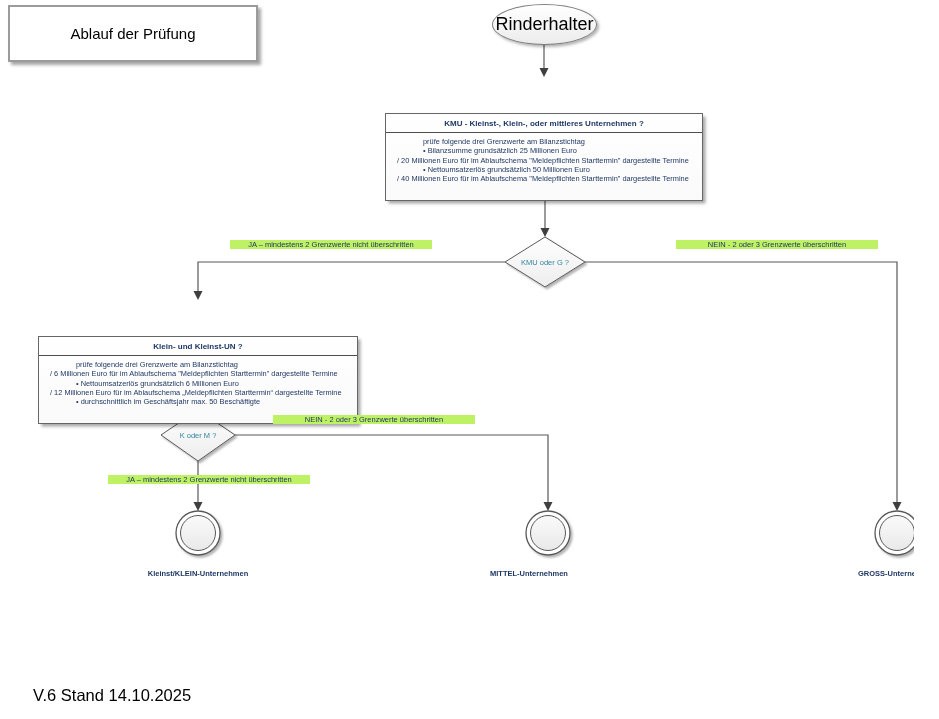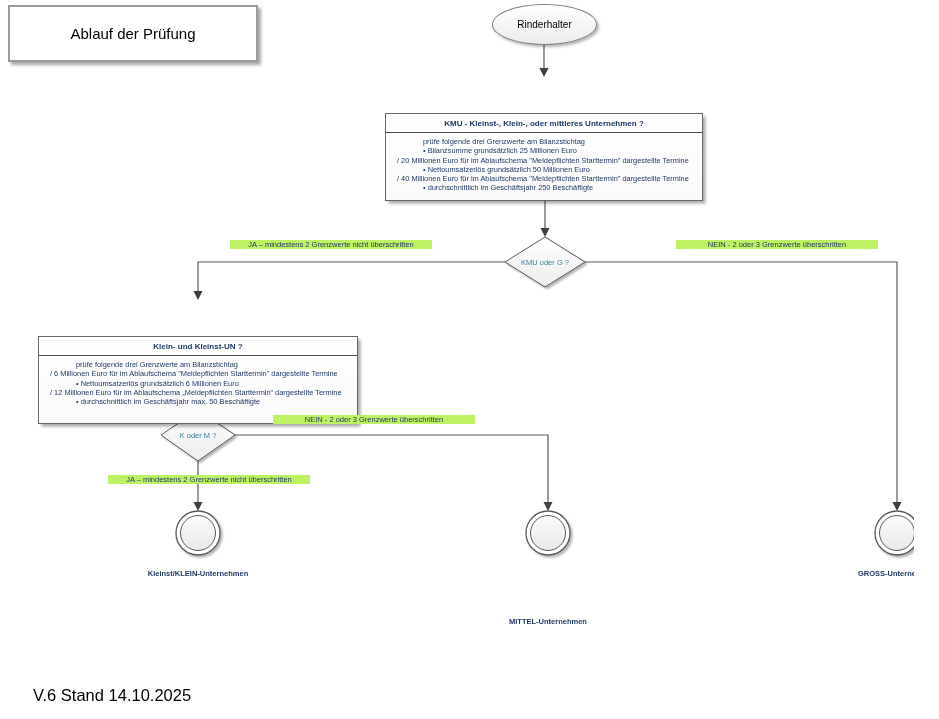--- a/index.html
+++ b/index.html
@@ -16,21 +16,21 @@
     display:flex;flex-direction:column;align-items:center;justify-content:center;
     font-size:15px;line-height:21px;color:#000;
   }
 
   .start-node{
     position:absolute;left:492px;top:4px;width:103px;height:39px;z-index:2;
     border:1.3px solid #7f7f7f;border-radius:50%;
     background:linear-gradient(#ffffff,#ececec);
     box-shadow:2px 2px 3px rgba(0,0,0,.3);
     display:flex;align-items:center;justify-content:center;
-    font-size:10px;color:#000;
+    font-size:18px;color:#000;
   }
 
   .check-box{
     position:absolute;z-index:2;border:1px solid #666;
     background:linear-gradient(#ffffff,#fafafa);
     box-shadow:2.5px 2.5px 3px rgba(0,0,0,.35);
     margin-top:36px;
   }
   .check-box .hdr{
     height:18px;border-bottom:1.5px solid #4d4d4d;
@@ -56,21 +56,21 @@
   }
   .ja-top{left:230px;top:240px;}
   .nein-top{left:676px;top:240px;}
   .nein-bottom{left:273px;top:415px;}
   .ja-bottom{left:108px;top:475px;}
 
   .terminal-label{
     position:absolute;z-index:2;width:170px;text-align:center;
     font-size:7.5px;font-weight:bold;color:#1f3864;top:569px;
   }
-  .t1{left:113px;} .t2{left:463px;margin-top:48px;} .t3{left:812px;}
+  .t1{left:113px;} .t2{left:444px;} .t3{left:812px;}
 
   .footer-version{
     position:absolute;left:33px;top:686px;z-index:2;
     font-size:16.5px;color:#000;
   }
 </style>
 </head>
 <body>
 
 <div class="stage">
@@ -136,21 +136,20 @@
   </div>
 
   <div class="check-box box-kmu">
     <div class="hdr">KMU - Kleinst-, Klein-, oder mittleres Unternehmen ?</div>
     <div class="body">
       <div class="line">prüfe folgende drei Grenzwerte am Bilanzstichtag</div>
       <div class="line">• Bilanzsumme grundsätzlich 25 Millionen Euro</div>
       <div class="line indent">/ 20 Millionen Euro für im Ablaufschema "Meldepflichten Starttermin" dargestellte Termine</div>
       <div class="line">• Nettoumsatzerlös grundsätzlich 50 Millionen Euro</div>
       <div class="line indent">/ 40 Millionen Euro für im Ablaufschema "Meldepflichten Starttermin" dargestellte Termine</div>
-      <div class="line">• durchschnittlich im Geschäftsjahr 250 Beschäftigte</div>
     </div>
   </div>
 
   <div class="check-box box-klein">
     <div class="hdr">Klein- und Kleinst-UN ?</div>
     <div class="body">
       <div class="line">prüfe folgende drei Grenzwerte am Bilanzstichtag</div>
       <div class="line indent">/ 6 Millionen Euro für im Ablaufschema "Meldepflichten Starttermin" dargestellte Termine</div>
       <div class="line">• Nettoumsatzerlös grundsätzlich 6 Millionen Euro</div>
       <div class="line indent">/ 12 Millionen Euro für im Ablaufschema „Meldepflichten Starttermin“ dargestellte Termine</div>

